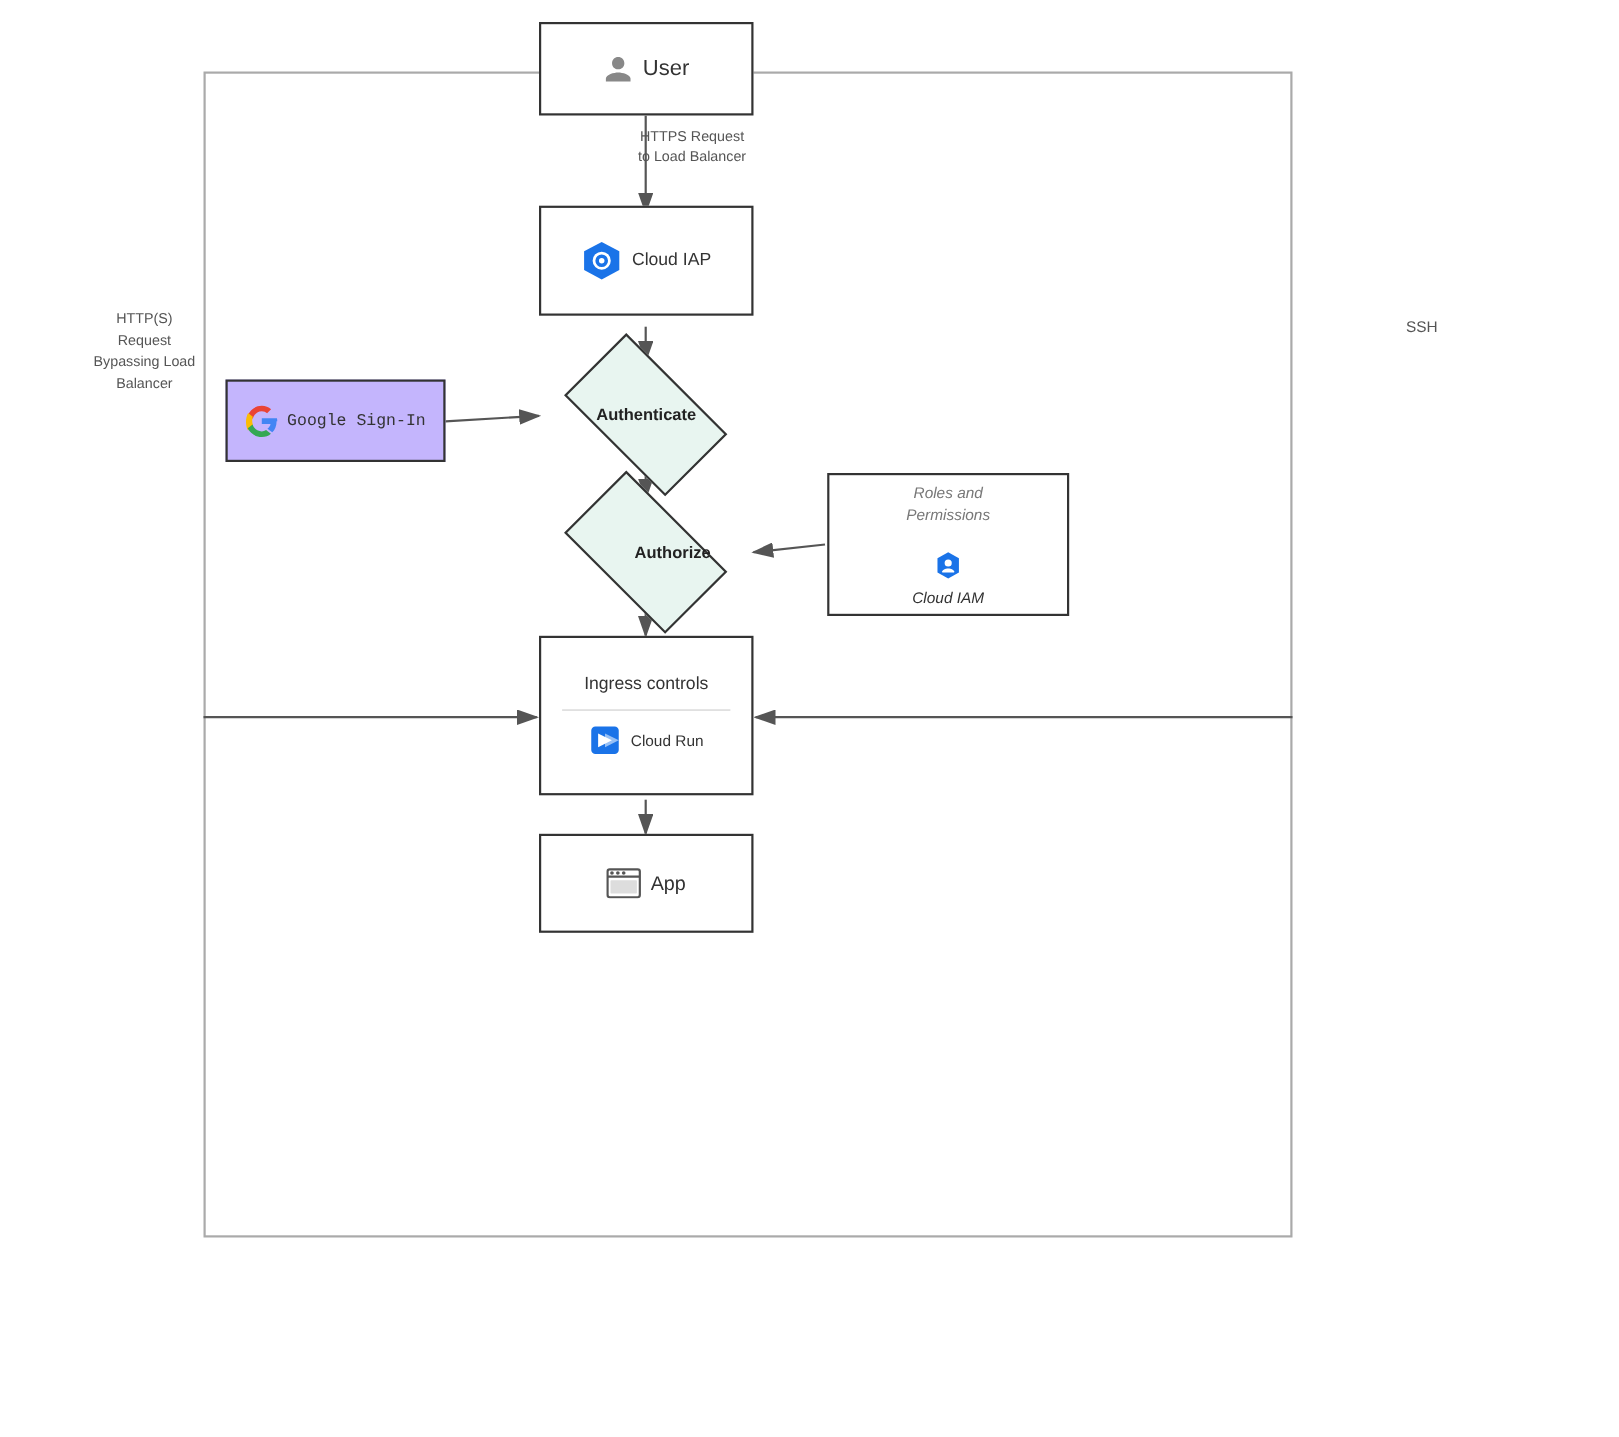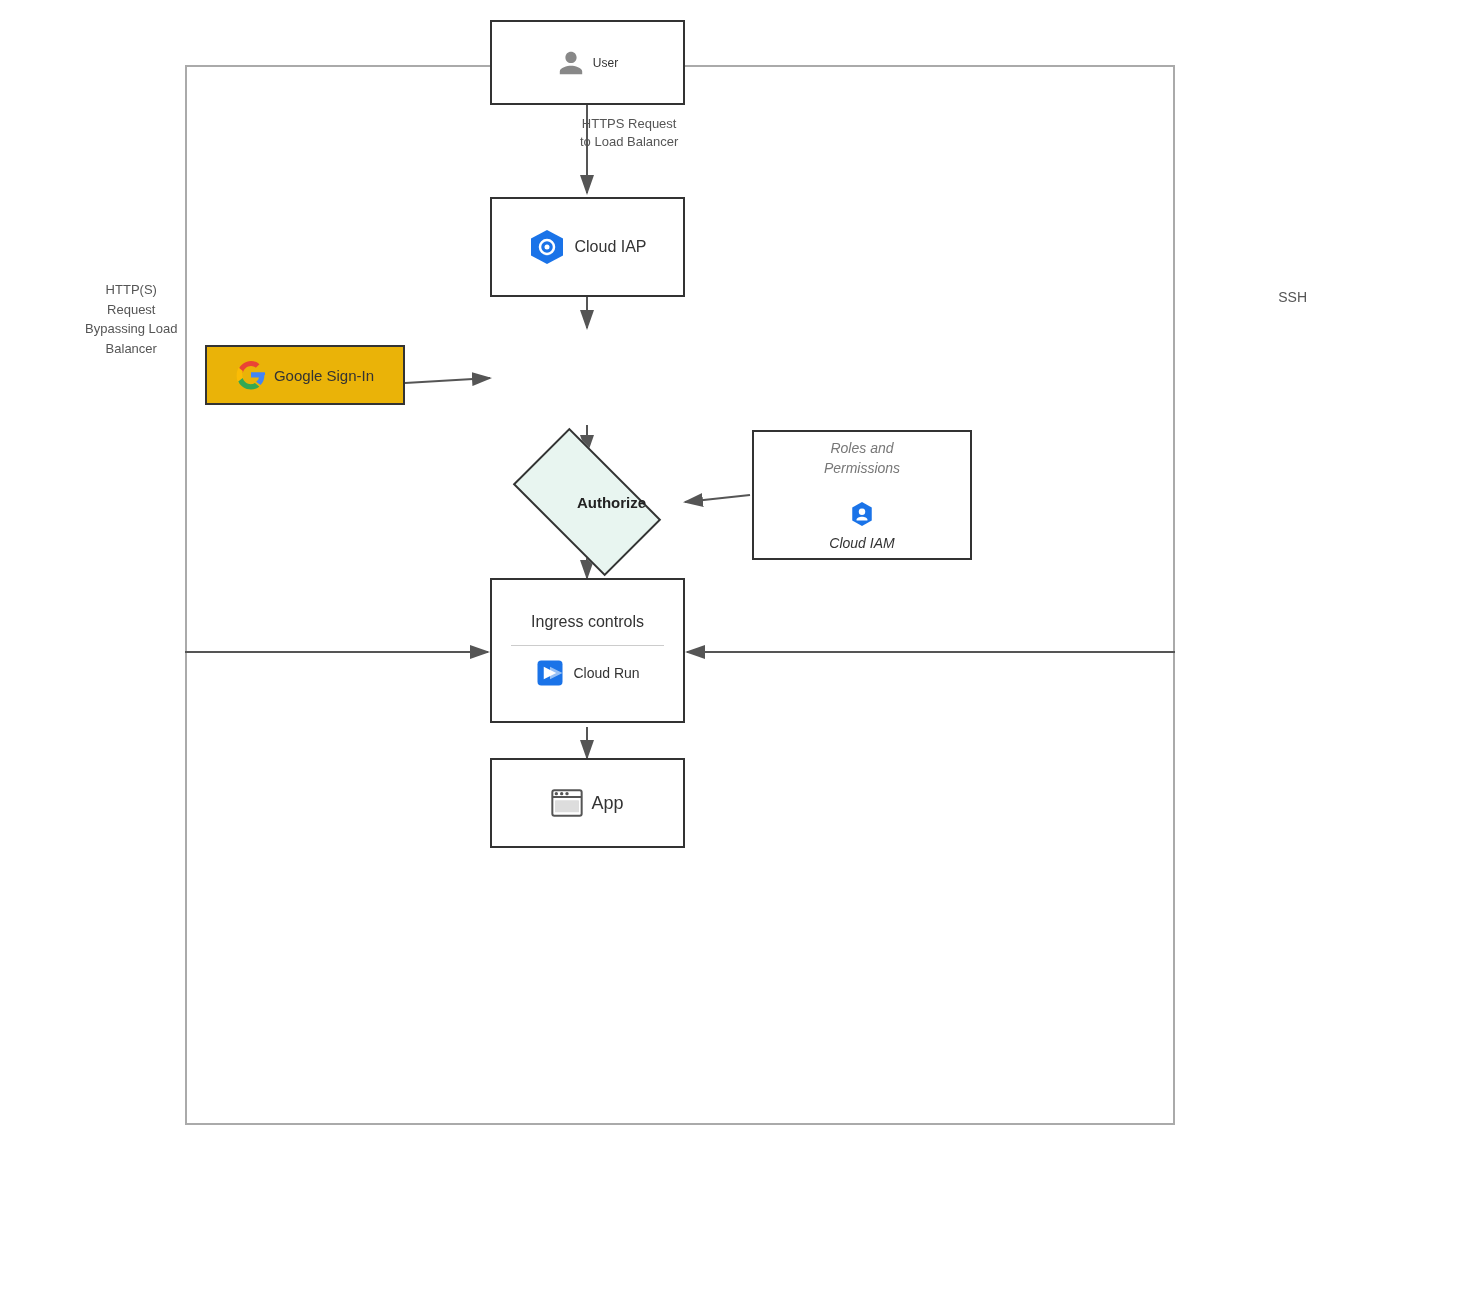--- a/index.html
+++ b/index.html
@@ -50,22 +50,23 @@
       left: 490px;
       top: 195px;
       width: 195px;
       height: 100px;
     }
     
     .google-signin-box {
       left: 205px;
       top: 345px;
       width: 200px;
-      height: 60px;
-      background: #eab308;
+      height: 75px;
+      background: #c4b5fd;
+      font-family: Liberation Mono, monospace;
     }
     
     .roles-box {
       left: 750px;
       top: 430px;
       width: 220px;
       height: 130px;
       background: #fff;
       font-style: italic;
     }
@@ -95,21 +96,21 @@
     }
 
     
     .label {
       position: absolute;
       font-size: 13px;
       color: #555;
       text-align: center;
       line-height: 1.4;
     }
-    .user-label { font-size: 12px; color: #333; }
+    .user-label { font-size: 20px; color: #333; }
     .node-icon {
       display: flex;
       align-items: center;
       gap: 8px;
     }
 
     
     .icon-user {
       width: 28px;
       height: 28px;
@@ -195,21 +196,21 @@
 
   <div class="box user-box" style="left:490px; top:20px;">
     <div class="node-icon">
       <svg class="icon-user" viewBox="0 0 24 24">
         <path fill="#888" d="M12 12c2.7 0 4.8-2.1 4.8-4.8S14.7 2.4 12 2.4 7.2 4.5 7.2 7.2 9.3 12 12 12zm0 2.4c-3.2 0-9.6 1.6-9.6 4.8v2.4h19.2v-2.4c0-3.2-6.4-4.8-9.6-4.8z"></path>
       </svg>
       <span class="user-label">User</span>
     </div>
   </div>
 
-  <div class="box cloud-iap-box" style="left:490px; top:197px;">
+  <div class="box cloud-iap-box" style="left:490px; top:187px;">
     <div class="node-icon">
 
       <svg width="38" height="38" viewBox="0 0 38 38">
         <polygon points="19,2 35,10.5 35,27.5 19,36 3,27.5 3,10.5" fill="#1a73e8"></polygon>
         <circle cx="19" cy="19" r="7" fill="none" stroke="white" stroke-width="2.5"></circle>
         <circle cx="19" cy="19" r="2.5" fill="white"></circle>
       </svg>
       <span style="font-size:16px; color:#333;">Cloud IAP</span>
     </div>
   </div>
@@ -221,20 +222,33 @@
         <path fill="#EA4335" d="M24 9.5c3.1 0 5.7 1.1 7.7 2.9l5.8-5.8C34.0 3.5 29.4 1.5 24 1.5 14.9 1.5 7.2 7.2 4.1 15.1l6.8 5.3C12.5 14.1 17.8 9.5 24 9.5z"></path>
         <path fill="#4285F4" d="M46.5 24c0-1.6-.1-3.1-.4-4.5H24v8.5h12.7c-.5 2.8-2.1 5.1-4.5 6.7l7 5.4c4.1-3.8 6.3-9.4 6.3-16.1z"></path>
         <path fill="#FBBC05" d="M10.9 28.6C10.3 26.9 10 25.0 10 23s.3-3.9.9-5.6L4.1 12.1C2.1 16.0 1 20.4 1 25c0 4.4 1.0 8.6 2.9 12.3l7-5.7z"></path>
         <path fill="#34A853" d="M24 47c5.4 0 9.9-1.8 13.2-4.8l-7-5.4c-1.8 1.2-4.2 1.9-6.2 1.9-6.2 0-11.5-4.2-13.4-9.9l-7 5.4C7.2 41.6 14.9 47 24 47z"></path>
         <path fill="none" d="M1 1h46v46H1z"></path>
       </svg>
       <span style="font-size:15px; color:#333;">Google Sign-In</span>
     </div>
   </div>
 
+  <div style="position:absolute; left:490px; top:327px; width:195px; height:100px;">
+    <div style="position:relative; width:100%; height:100%; display:flex; align-items:center; justify-content:center;">
+      <div style="
+        position:absolute;
+        width:130px; height:80px;
+        background:#e8f5f0;
+        border:2px solid #333;
+        transform:rotate(45deg);
+        left:32px; top:10px;
+      "></div>
+      <span style="position:relative; z-index:2; font-size:15px; font-weight:600; color:#222;">Authenticate</span>
+    </div>
+  </div>
 
   <div style="position:absolute; left:490px; top:452px; width:195px; height:100px;">
     <div style="position:relative; width:100%; height:100%; display:flex; align-items:center; justify-content:center;">
       <div style="
         position:absolute;
         width:130px; height:80px;
         background:#e8f5f0;
         border:2px solid #333;
         transform:rotate(45deg);
         left:32px; top:10px;

